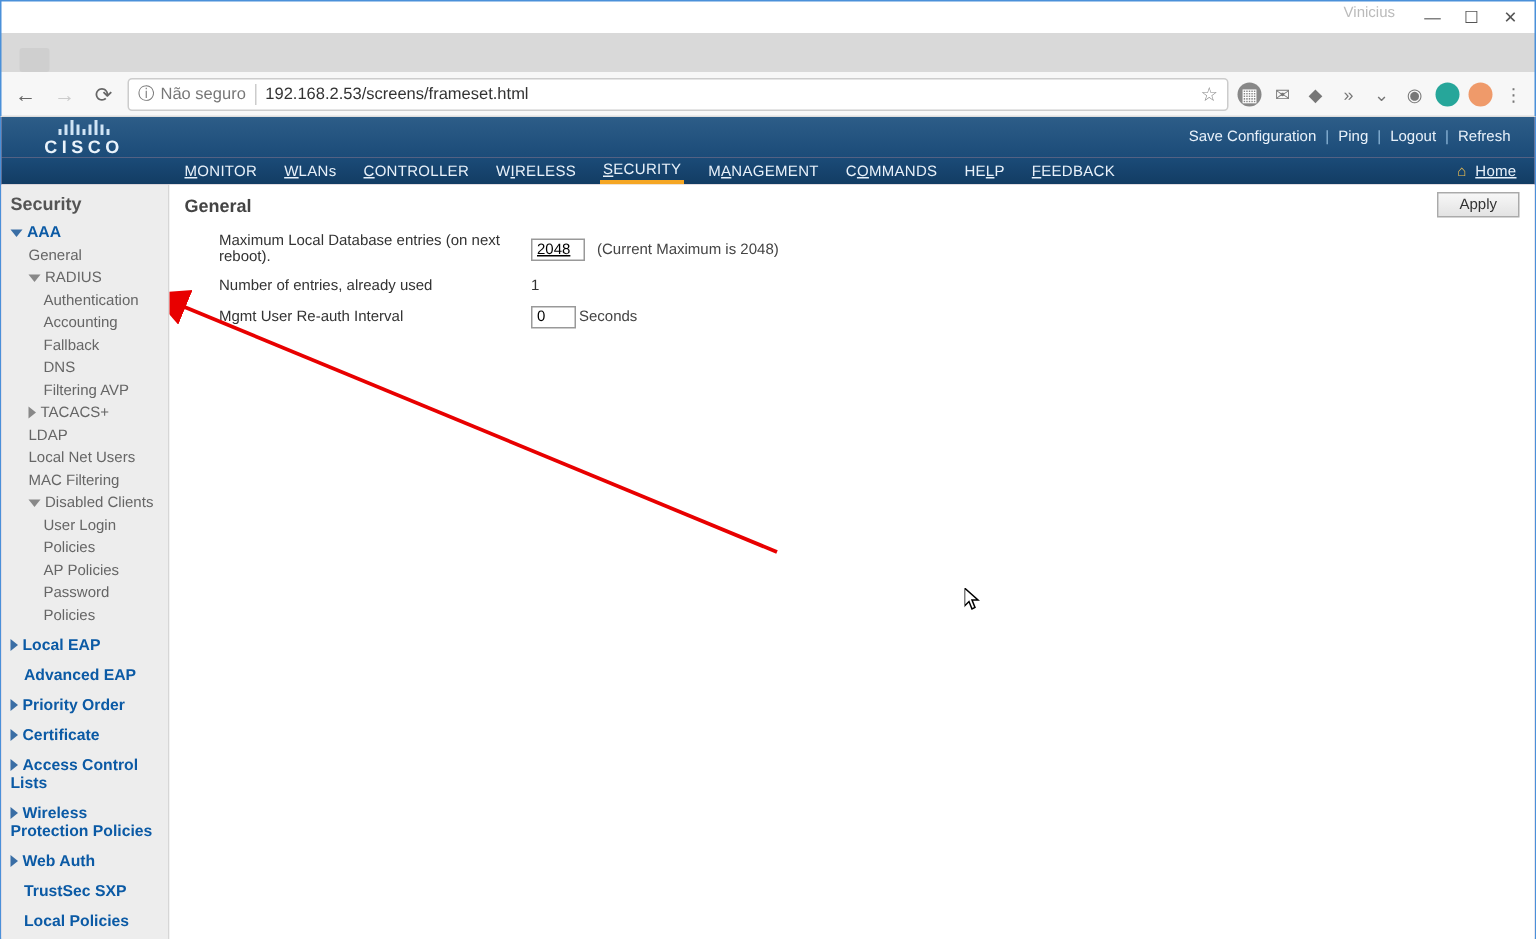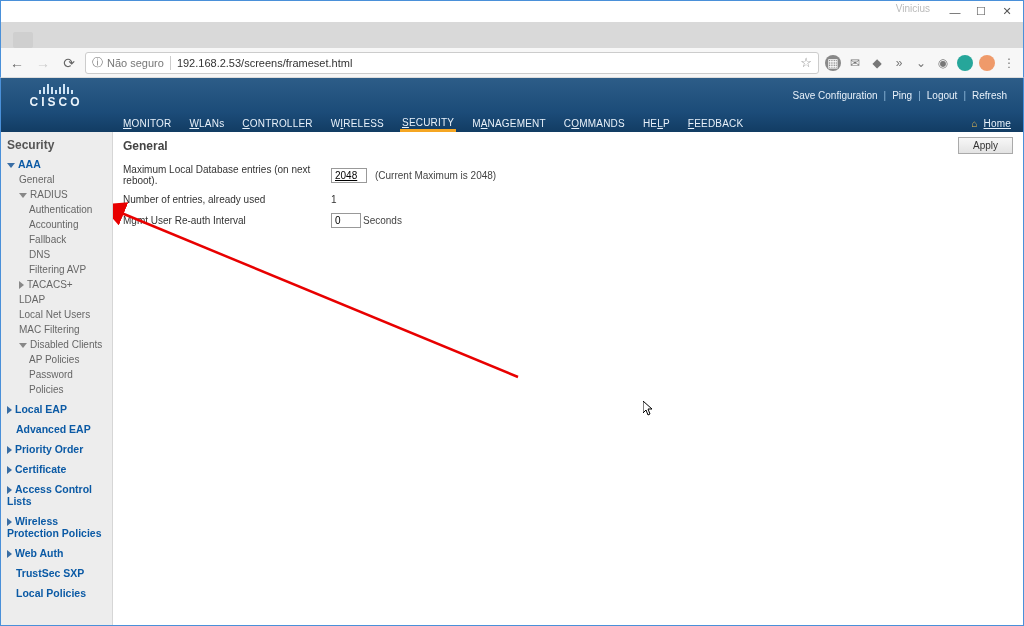--- a/index.html
+++ b/index.html
@@ -61,21 +61,21 @@
   .tree-root { color:#0b5aa5; font-weight:bold; font-size:10.5px; margin-bottom:2px; cursor:pointer;}
   .tree-sub { padding-left: 12px; color:#666; font-size:10px; line-height:15px; cursor:pointer;}
   .tree-sub2 { padding-left: 22px; color:#666; font-size:10px; line-height:15px; cursor:pointer;}
   .tree-spacer { height: 6px; }
 
   
   .main { flex:1; padding: 5px 10px; position:relative; background:#fff;}
   .main-hdr { display:flex; align-items:center; margin-bottom:10px;}
   .main-title { font-size: 12px; font-weight: bold; color: #444; }
   .apply-btn { margin-left:auto; background: linear-gradient(to bottom,#f7f7f7,#e3e3e3); border:1px solid #aaa; font-size:10px; padding:2px 14px; color:#333; cursor:pointer;}
-  .form-row { display:flex; align-items:center; font-size:10px; color:#333; margin-bottom:8px; gap:8px;}
+  .form-row { display:flex; align-items:center; font-size:10px; color:#333; margin-bottom:8px; gap:8px;margin-left:23px;}
   .form-label { width: 200px; }
   .form-input { border:1px solid #999; padding:1px 3px; font-size:10px; height:15px;}
   .form-input.w40 { width:36px;text-decoration:underline;}
   .form-input.w34 { width:30px;}
   .form-static { width:36px; }
   .form-note { color:#444; }
 
   
   .arrow-svg { position:absolute; top:0; left:0; pointer-events:none;}
 
@@ -178,20 +178,21 @@
       <div class="tree-sub2">Authentication</div>
       <div class="tree-sub2">Accounting</div>
       <div class="tree-sub2">Fallback</div>
       <div class="tree-sub2">DNS</div>
       <div class="tree-sub2">Filtering AVP</div>
       <div class="tree-sub"><span class="tree-caret caret-closed" style="border-left-color:#888;"></span><span>TACACS+</span></div>
       <div class="tree-sub">LDAP</div>
       <div class="tree-sub">Local Net Users</div>
       <div class="tree-sub">MAC Filtering</div>
       <div class="tree-sub"><span class="tree-caret caret-open" style="border-top-color:#888;"></span><span>Disabled Clients</span></div>
+      <div class="tree-sub2">User Login Policies</div>
       <div class="tree-sub2">AP Policies</div>
       <div class="tree-sub2">Password Policies</div>
 
       <div class="tree-spacer"></div>
       <div class="tree-root"><span class="tree-caret caret-closed"></span><span>Local EAP</span></div>
       <div class="tree-spacer"></div>
       <div class="tree-root" style="padding-left:9px;">Advanced EAP</div>
       <div class="tree-spacer"></div>
       <div class="tree-root"><span class="tree-caret caret-closed"></span><span>Priority Order</span></div>
       <div class="tree-spacer"></div>

